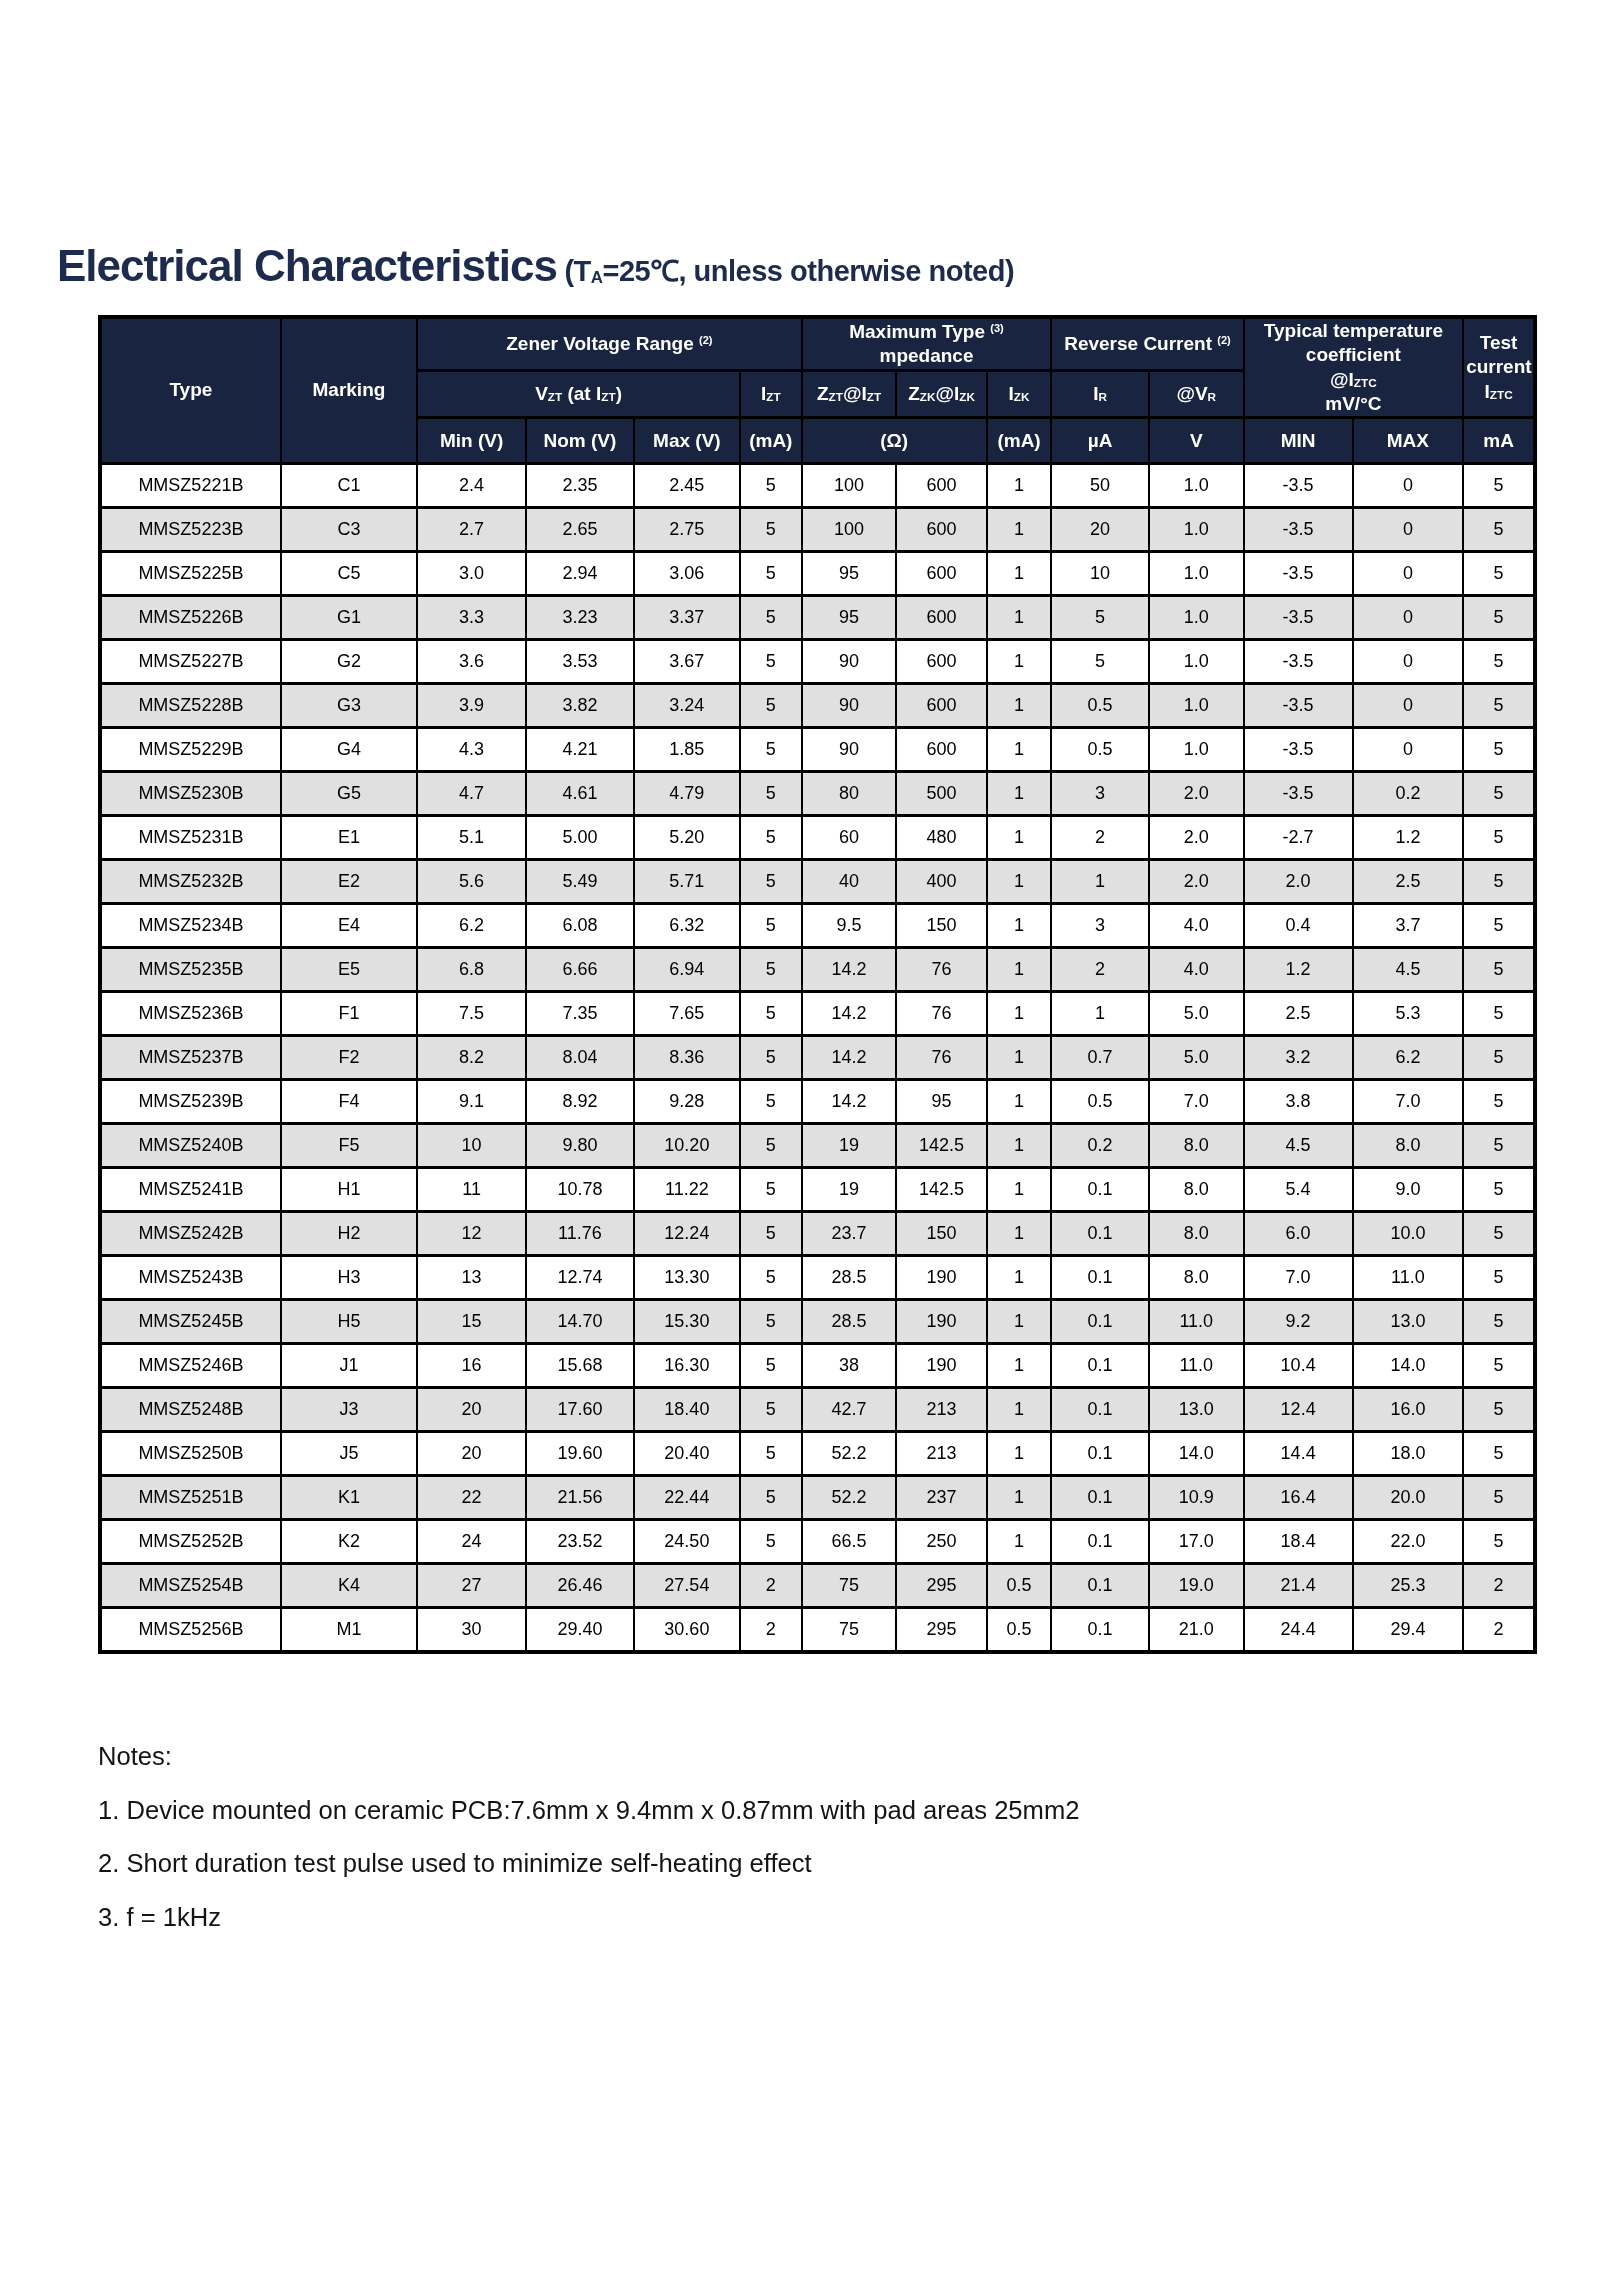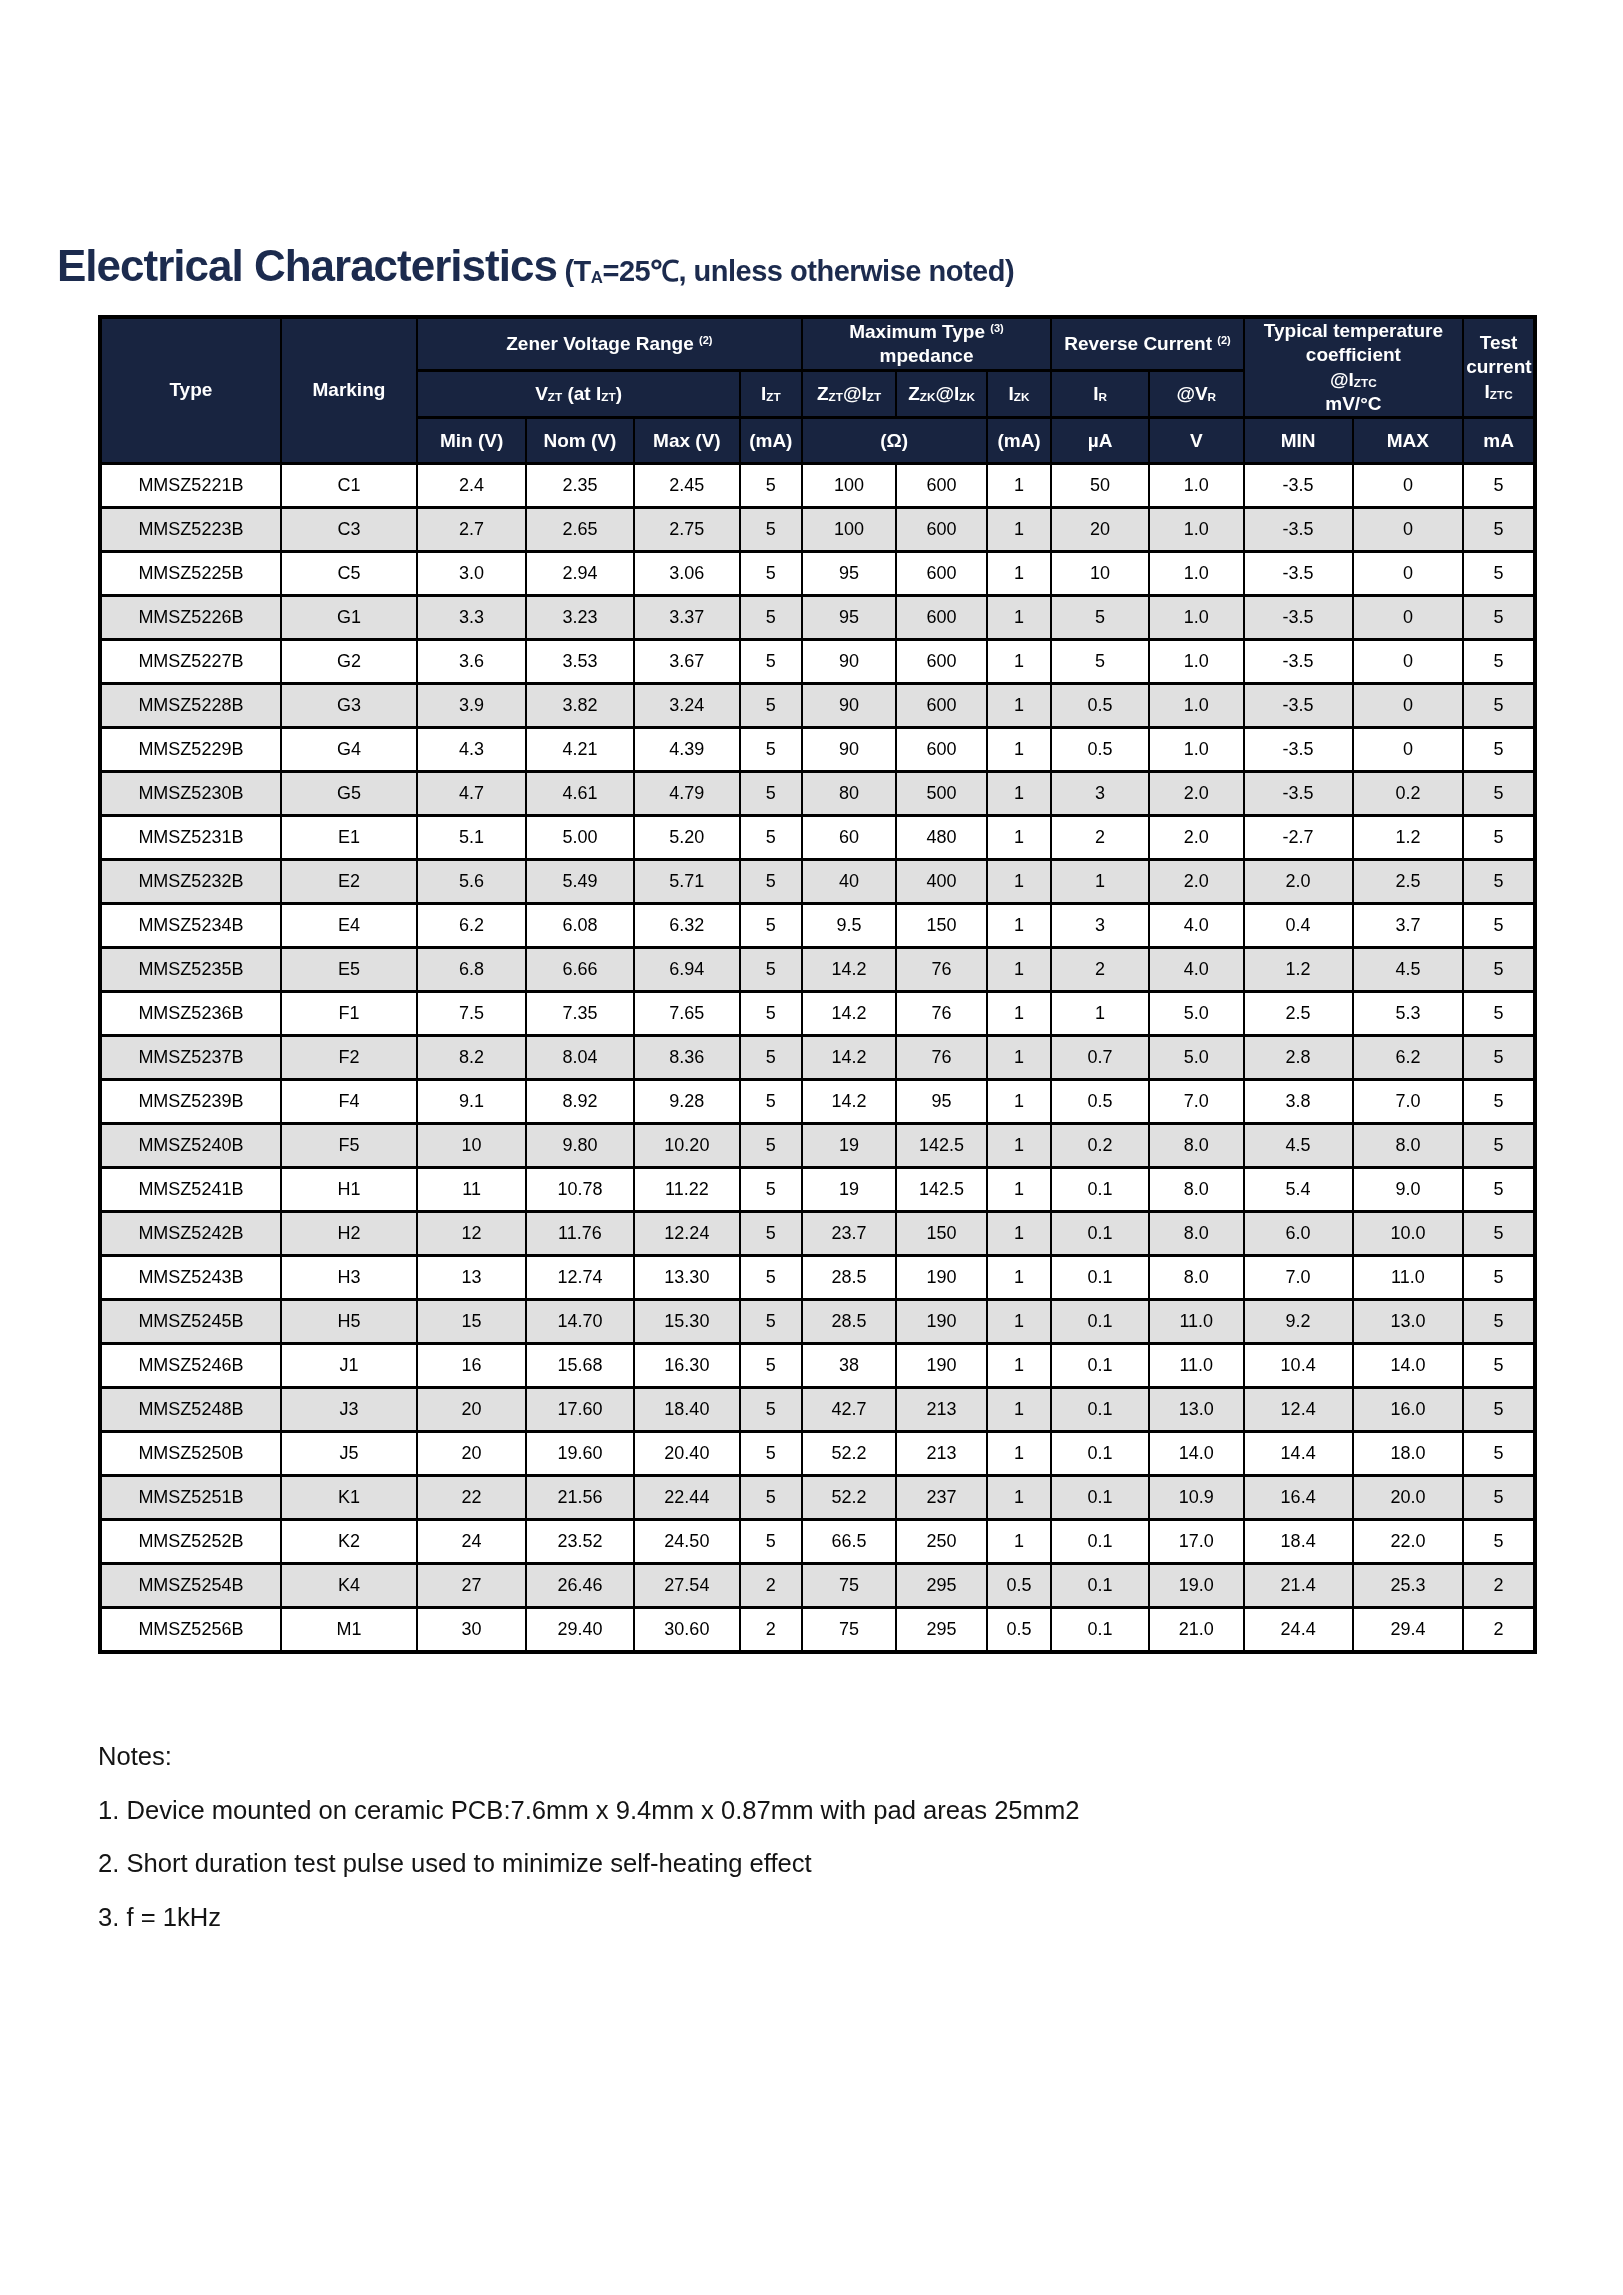--- a/index.html
+++ b/index.html
@@ -239,21 +239,21 @@
           <td>1.0</td>
           <td>-3.5</td>
           <td>0</td>
           <td>5</td>
         </tr>
         <tr>
           <td>MMSZ5229B</td>
           <td>G4</td>
           <td>4.3</td>
           <td>4.21</td>
-          <td>4.39</td>
+          <td>1.85</td>
           <td>5</td>
           <td>90</td>
           <td>600</td>
           <td>1</td>
           <td>0.5</td>
           <td>1.0</td>
           <td>-3.5</td>
           <td>0</td>
           <td>5</td>
         </tr>
@@ -358,21 +358,21 @@
           <td>F2</td>
           <td>8.2</td>
           <td>8.04</td>
           <td>8.36</td>
           <td>5</td>
           <td>14.2</td>
           <td>76</td>
           <td>1</td>
           <td>0.7</td>
           <td>5.0</td>
-          <td>2.8</td>
+          <td>3.2</td>
           <td>6.2</td>
           <td>5</td>
         </tr>
         <tr>
           <td>MMSZ5239B</td>
           <td>F4</td>
           <td>9.1</td>
           <td>8.92</td>
           <td>9.28</td>
           <td>5</td>

